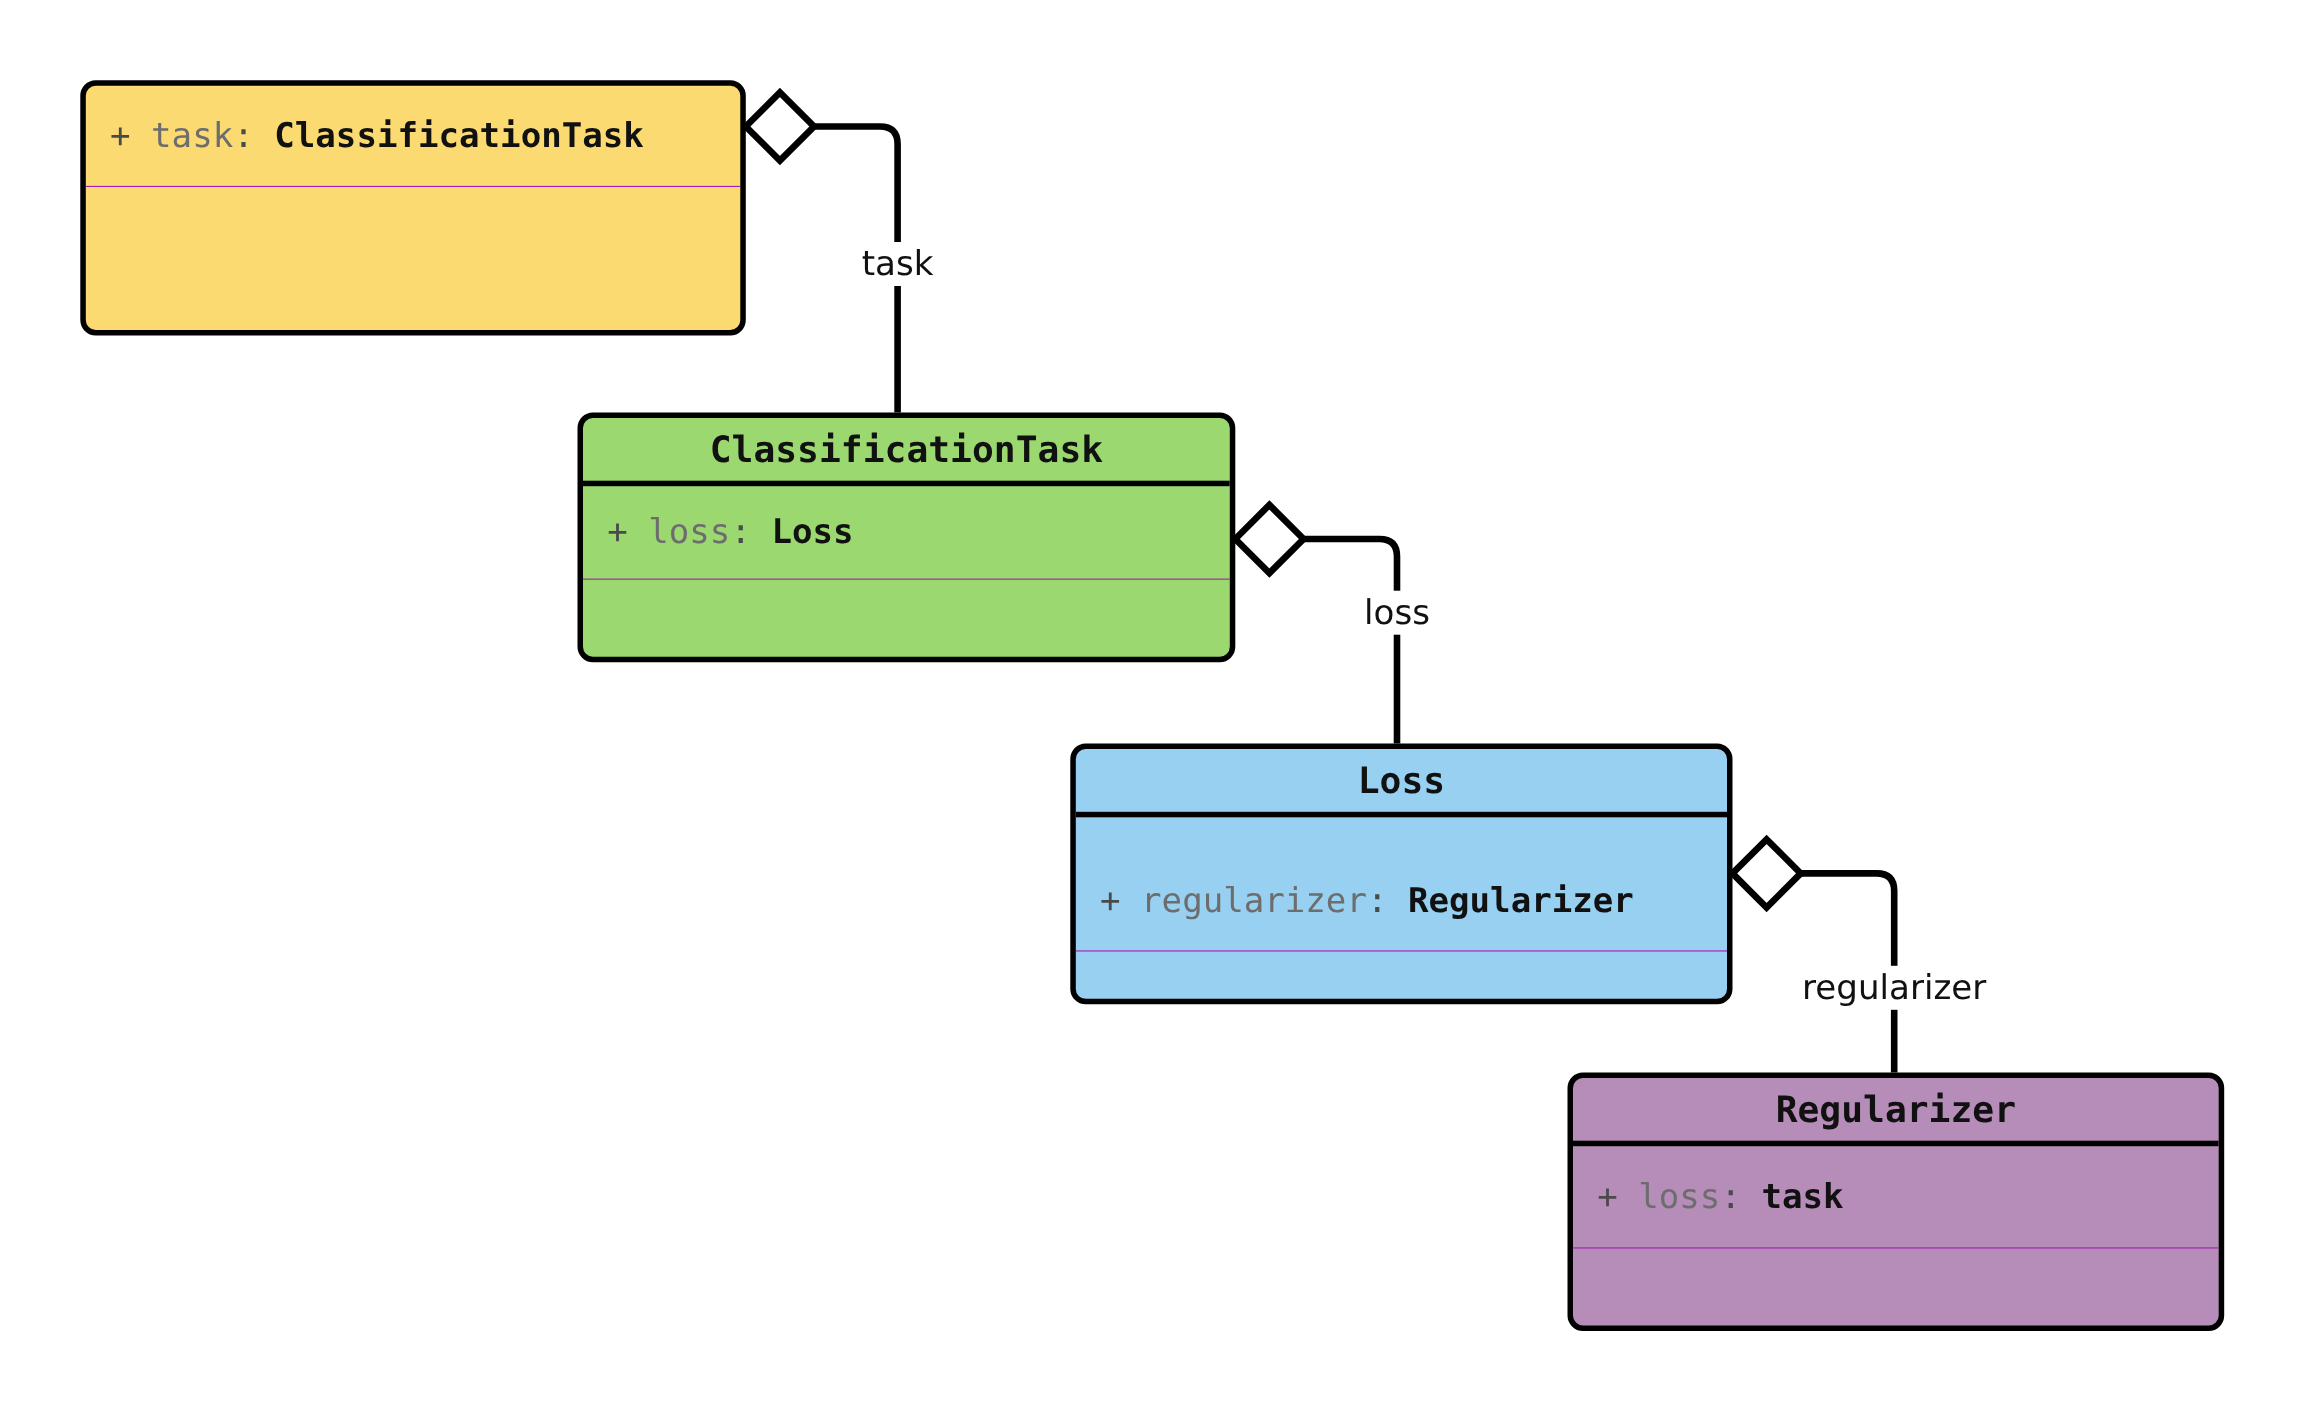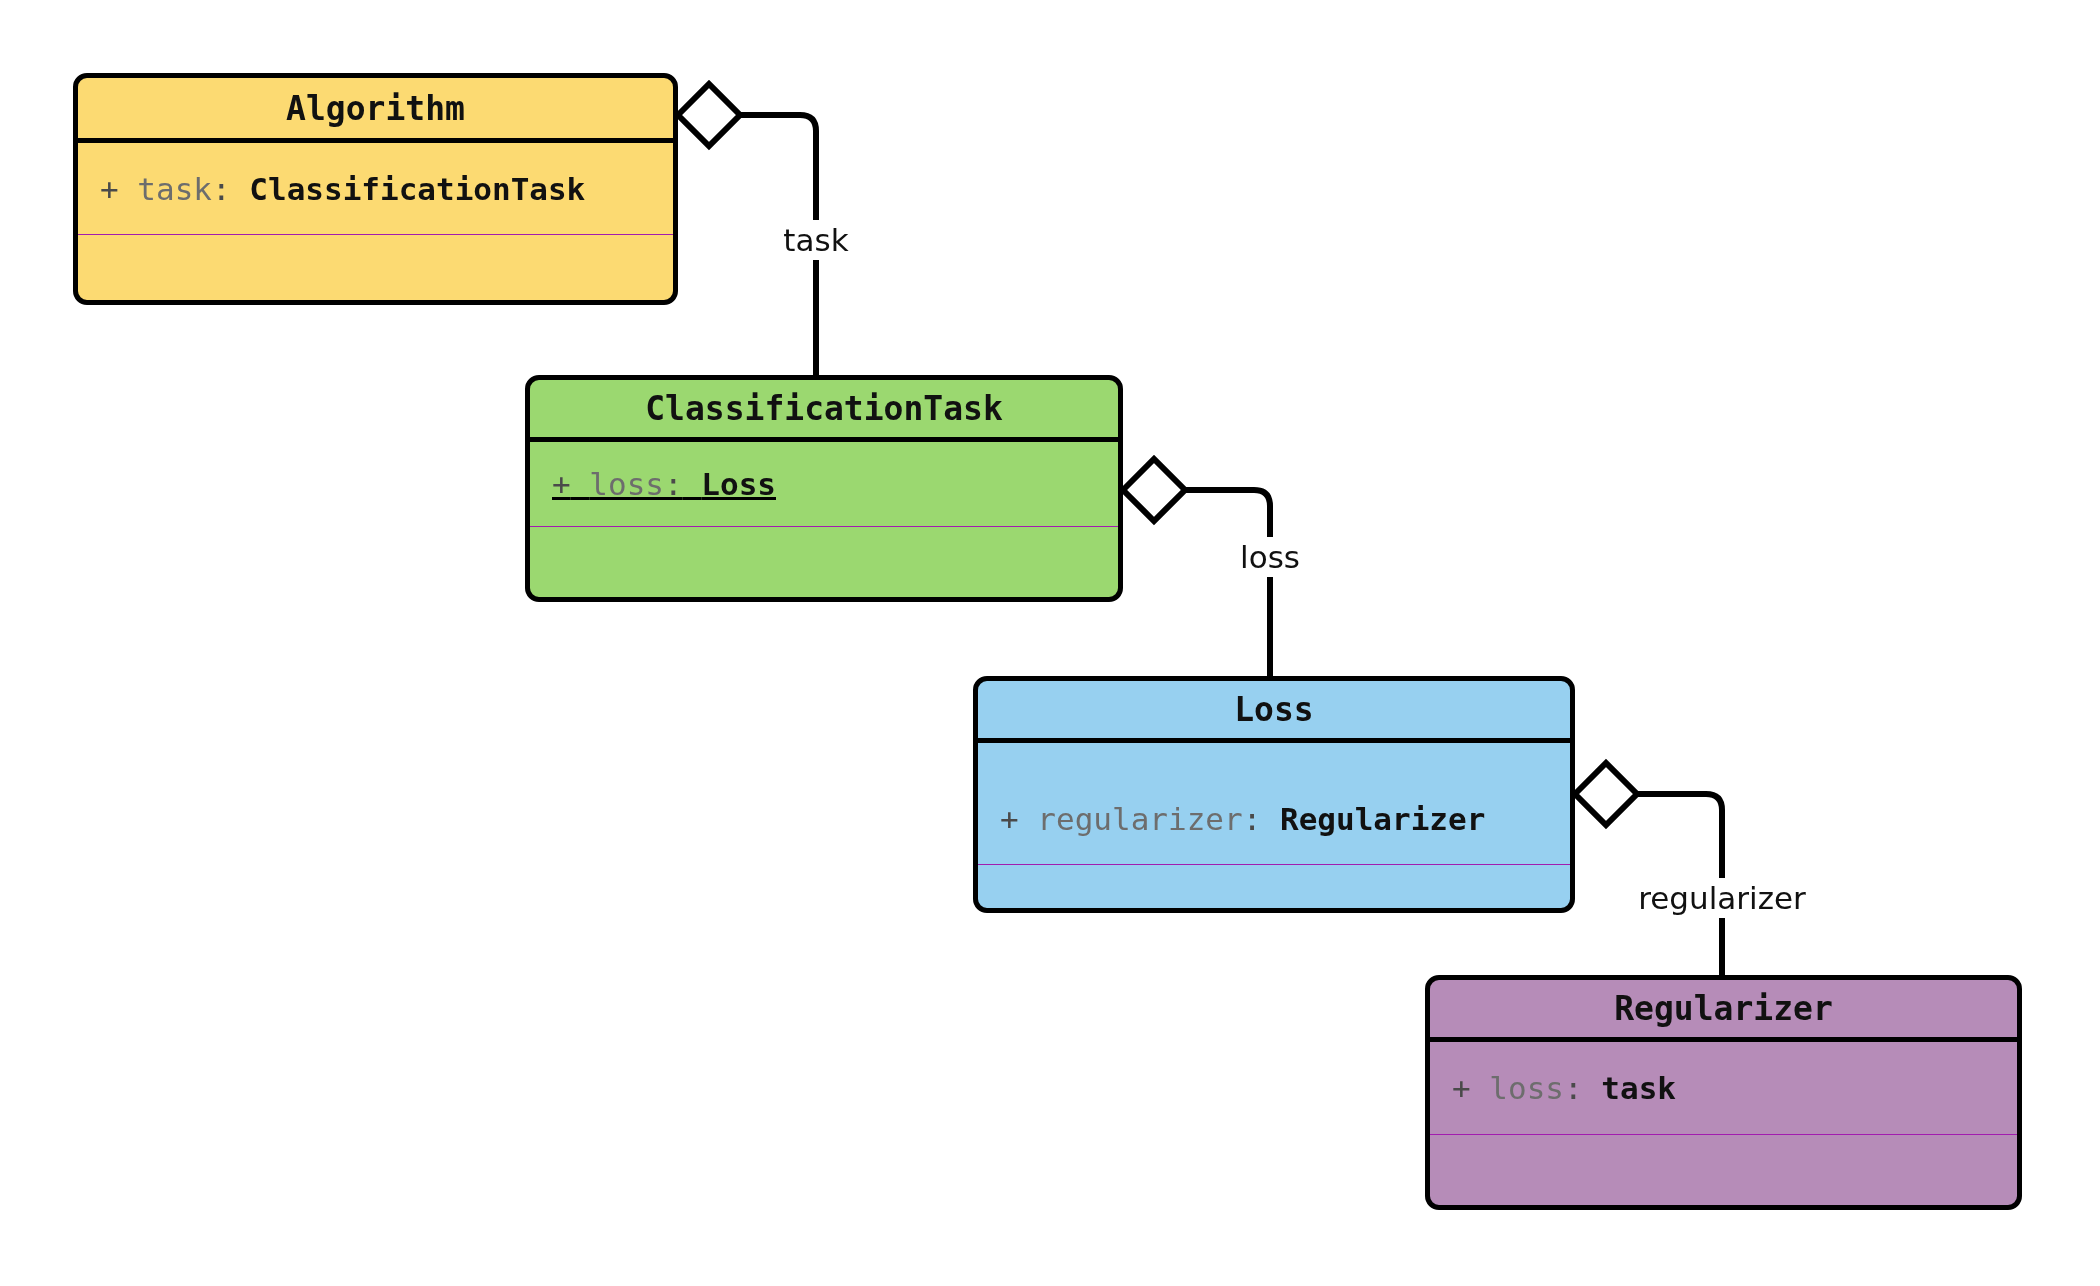--- a/index.html
+++ b/index.html
@@ -94,29 +94,28 @@
         <polygon points="678,115 709,84 740,115 709,146" fill="#ffffff" stroke="#000000" stroke-width="6" stroke-linejoin="miter"></polygon>
         <path d="M 1185 490 L 1254 490 Q 1270 490 1270 506 L 1270 676" fill="none" stroke="#000000" stroke-width="6" stroke-linecap="butt"></path>
         <polygon points="1123,490 1154,459 1185,490 1154,521" fill="#ffffff" stroke="#000000" stroke-width="6" stroke-linejoin="miter"></polygon>
         <path d="M 1637 794 L 1706 794 Q 1722 794 1722 810 L 1722 975" fill="none" stroke="#000000" stroke-width="6" stroke-linecap="butt"></path>
         <polygon points="1575,794 1606,763 1637,794 1606,825" fill="#ffffff" stroke="#000000" stroke-width="6" stroke-linejoin="miter"></polygon>
       </g>
   </svg>
 
   <div id="classes-layer">
       <div class="uml-class" style="left: 73px; top: 73px; width: 605px; height: 232px; background: rgb(252, 218, 114);">
-        <div class="uml-compartment uml-title" style="height: 65px;">Algorithm</div>
         <div class="uml-compartment uml-attrs" style="height: 92px;">
           <div><span class="attr-vis">+</span>&nbsp;<span class="attr-name">task</span><span class="attr-colon">:</span>&nbsp;<span class="attr-type">ClassificationTask</span></div>
         </div>
         <div class="uml-compartment uml-methods" style="height: 65px;"></div>
       </div>
       <div class="uml-class" style="left: 525px; top: 375px; width: 598px; height: 227px; background: rgb(155, 216, 112);">
         <div class="uml-compartment uml-title" style="height: 62px;">ClassificationTask</div>
-        <div class="uml-compartment uml-attrs" style="height: 85px; text-decoration: underline;">
+        <div class="uml-compartment uml-attrs" style="height: 85px;">
           <div><span class="attr-vis">+</span>&nbsp;<span class="attr-name">loss</span><span class="attr-colon">:</span>&nbsp;<span class="attr-type">Loss</span></div>
         </div>
         <div class="uml-compartment uml-methods" style="height: 70px;"></div>
       </div>
       <div class="uml-class" style="left: 973px; top: 676px; width: 602px; height: 237px; background: rgb(151, 208, 240);">
         <div class="uml-compartment uml-title" style="height: 62px;">Loss</div>
         <div class="uml-compartment uml-attrs" style="height: 92px; margin-top: 30px;">
           <div><span class="attr-vis">+</span>&nbsp;<span class="attr-name">regularizer</span><span class="attr-colon">:</span>&nbsp;<span class="attr-type">Regularizer</span></div>
         </div>
         <div class="uml-compartment uml-methods" style="height: 73px;"></div>

